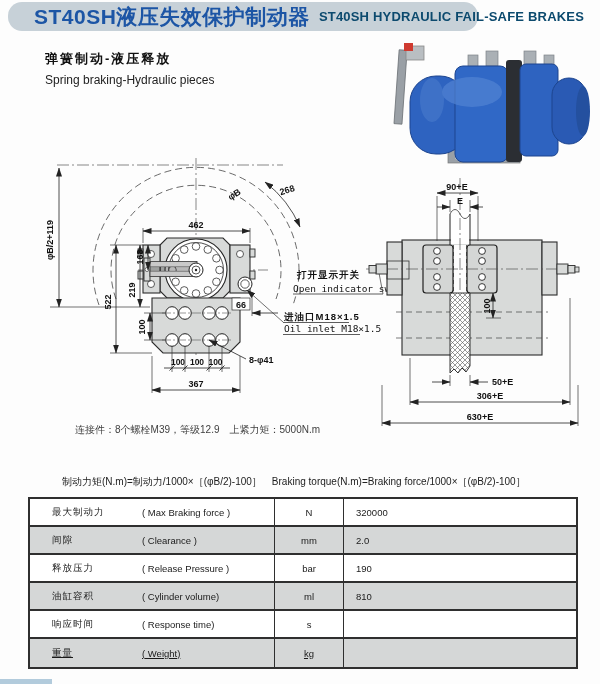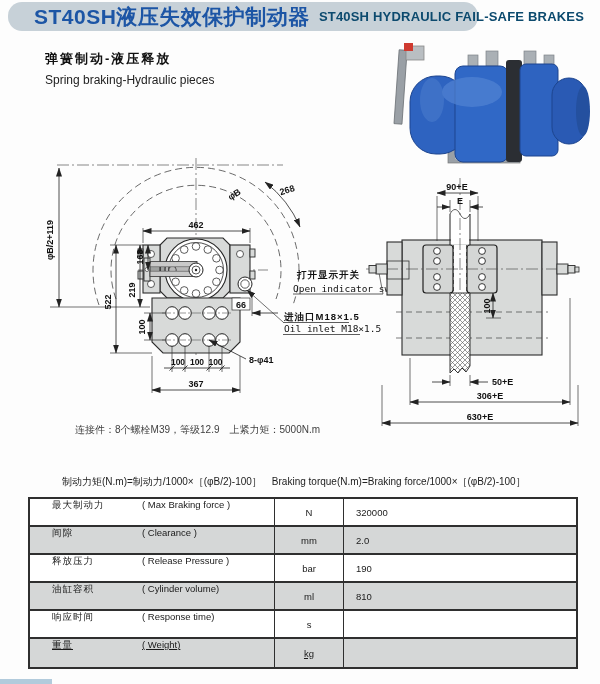--- a/index.html
+++ b/index.html
@@ -20,21 +20,21 @@
   .drawing{position:absolute;left:0;top:150px;}
   .notes{position:absolute;left:75px;top:421px;font-size:10px;color:#3f3f3f;line-height:18px;white-space:nowrap;}
   .formula{position:absolute;left:26px;top:475px;font-size:10px;color:#222;white-space:nowrap;margin-left:36px;}
   .spec-table{
     position:absolute;left:28px;top:497px;width:550px;
     border:2px solid #2f2f2f;box-sizing:border-box;background:#fff;
   }
   .srow{display:flex;height:28px;border-bottom:2px solid #2f2f2f;box-sizing:border-box;}
   .srow:last-child{border-bottom:none;text-decoration:underline;}
   .srow.gray{background:#d5d7d7;}
-  .c-label{width:245px;display:flex;align-items:flex-start;border-right:1px solid #2f2f2f;box-sizing:border-box;}
+  .c-label{width:245px;display:flex;align-items:center;border-right:1px solid #2f2f2f;box-sizing:border-box;}
   .c-unit{width:69px;display:flex;align-items:center;justify-content:center;border-right:1px solid #2f2f2f;box-sizing:border-box;font-size:9.5px;}
   .c-val{flex:1;display:flex;align-items:center;padding-left:12px;font-size:9.5px;}
   .lbl-cn{font-size:9.5px;margin-left:22px;width:62px;letter-spacing:1px;}
   .lbl-en{font-size:9.5px;margin-left:28px;}
   .corner-bar{position:absolute;left:0;top:679px;width:52px;height:5px;background:#b2cbdc;}
   svg text{fill:#111;}
   .dimt{font:bold 9px "Liberation Sans",sans-serif;}
   .dimts{font:bold 8.5px "Liberation Sans",sans-serif;}
   .cal-cn{font:bold 9.5px "Liberation Sans",sans-serif;letter-spacing:1px;}
   .cal-en{font:9.5px "DejaVu Sans Mono",monospace;}

